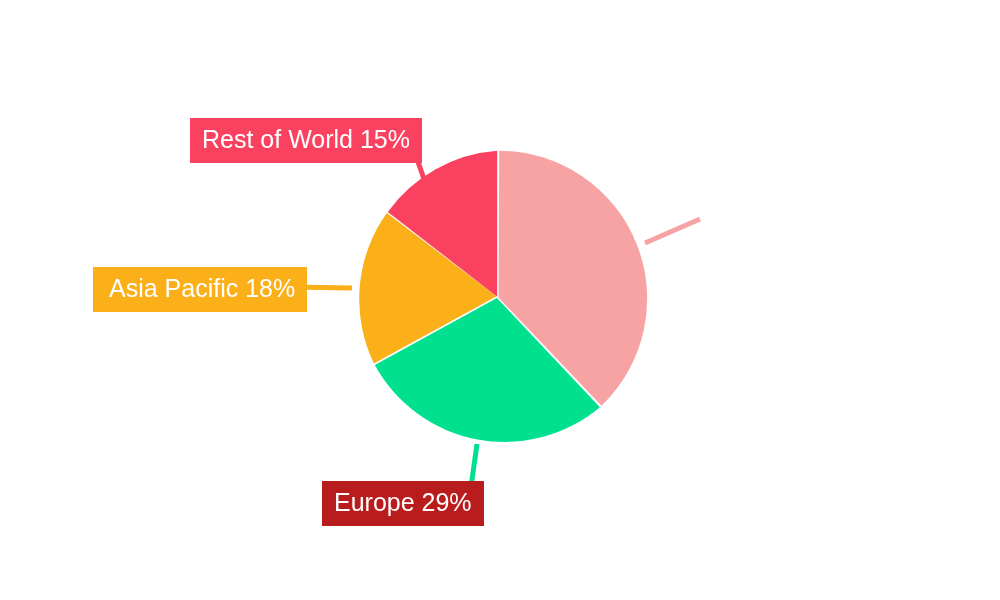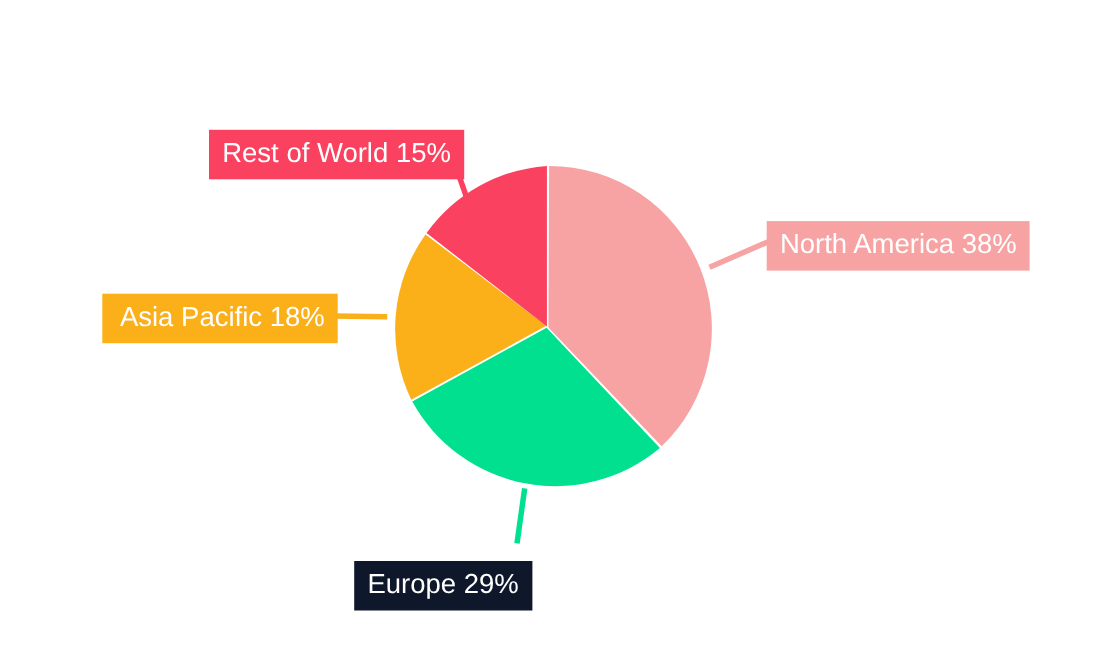--- a/index.html
+++ b/index.html
@@ -49,21 +49,20 @@
 
     <path d="M 499.2 150.8 A 148 148 0 0 1 601.5 405.7 L 498.6 297.7 Z" fill="#f7a3a4"></path>
 
     <path d="M 599.9 407.2 A 148 148 0 0 1 374.8 365.0 L 496.9 297.9 Z" fill="#00e08f"></path>
 
     <path d="M 373.9 363.4 A 148 148 0 0 1 386.8 213.1 L 496.6 296.2 Z" fill="#fbaf18"></path>
 
     <path d="M 387.8 211.9 A 148 148 0 0 1 497.2 150.8 L 497.2 296.8 Z" fill="#fb4160"></path>
   </svg>
 
-  <div class="slice-label" style="left:697px; top:201px; background:#f7a3a4;">North America 38%</div>
 
-  <div class="slice-label" style="left:322px; top:510px; background:#0f172a;">Europe 29%</div>
+  <div class="slice-label" style="left:322px; top:481px; background:#b91c1c;">Europe 29%</div>
 
   <div class="slice-label" style="left:93px; top:267px; background:#fbaf18;padding-left:16px;">Asia Pacific 18%</div>
 
   <div class="slice-label" style="left:190px; top:86px; background:#fb4160;margin-top:32px;">Rest of World 15%</div>
 
 </div>
 
 </body></html>

